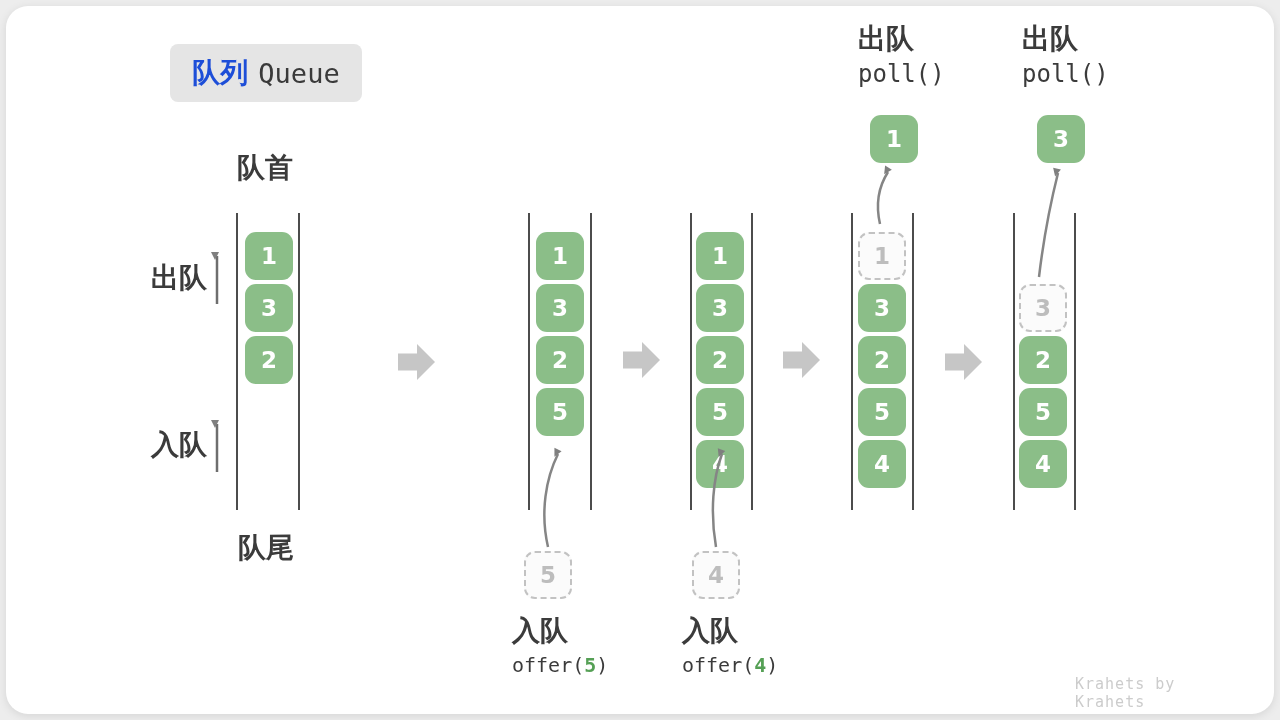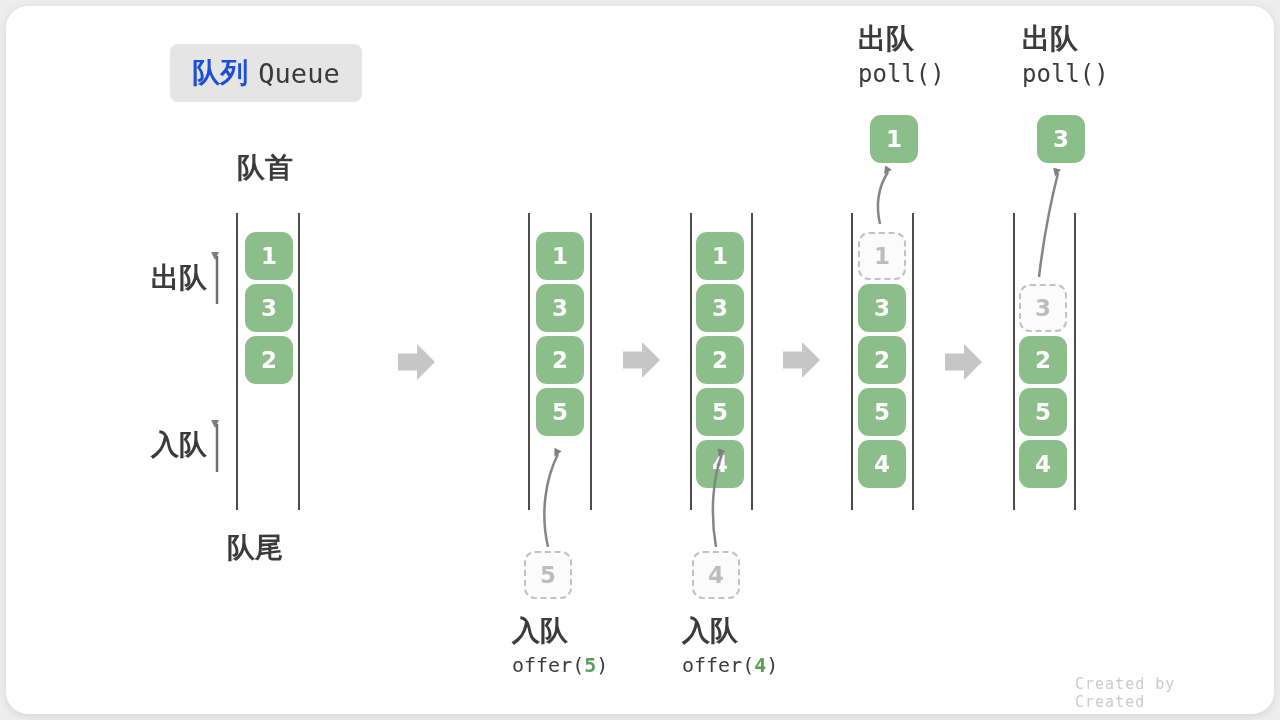--- a/index.html
+++ b/index.html
@@ -54,21 +54,21 @@
 <body>
 
 <div class="card"></div>
 
 <div class="abs title-box">
   <span class="title-zh">队列</span>
   <span class="title-en">Queue</span>
 </div>
 
 <div class="abs zh-label" style="left:237px;top:157px;width:62px;">队首</div>
-<div class="abs zh-label" style="left:224px;top:537px;width:62px;text-align:center;">队尾</div>
+<div class="abs zh-label" style="left:235px;top:537px;width:62px;text-align:center;">队尾</div>
 <div class="abs zh-label" style="left:151px;top:267px;">出队</div>
 <div class="abs zh-label" style="left:151px;top:434px;">入队</div>
 
 <div class="abs wall" style="left:236px;"></div>
 <div class="abs wall" style="left:298px;"></div>
 <div class="abs wall" style="left:528px;"></div>
 <div class="abs wall" style="left:590px;"></div>
 <div class="abs wall" style="left:690px;"></div>
 <div class="abs wall" style="left:751px;"></div>
 <div class="abs wall" style="left:851px;"></div>
@@ -141,13 +141,13 @@
   <path d="M 1039 277 C 1043 243 1050 205 1058 173" fill="none" stroke="#858585" stroke-width="2.5" marker-end="url(#ah)"></path>
 
   <g fill="#c6c6c6">
     <polygon points="398,353.5 417,353.5 417,344 435,362 417,380 417,370.5 398,370.5"></polygon>
     <polygon points="623,351.5 642,351.5 642,342 660,360 642,378 642,368.5 623,368.5"></polygon>
     <polygon points="783,351.5 802,351.5 802,342 820,360 802,378 802,368.5 783,368.5"></polygon>
     <polygon points="945,353.5 964,353.5 964,344 982,362 964,380 964,370.5 945,370.5"></polygon>
   </g>
 </svg>
 
-<div class="abs watermark">Created by Created</div>
+<div class="abs watermark">Krahets by Krahets</div>
 
 </body></html>

